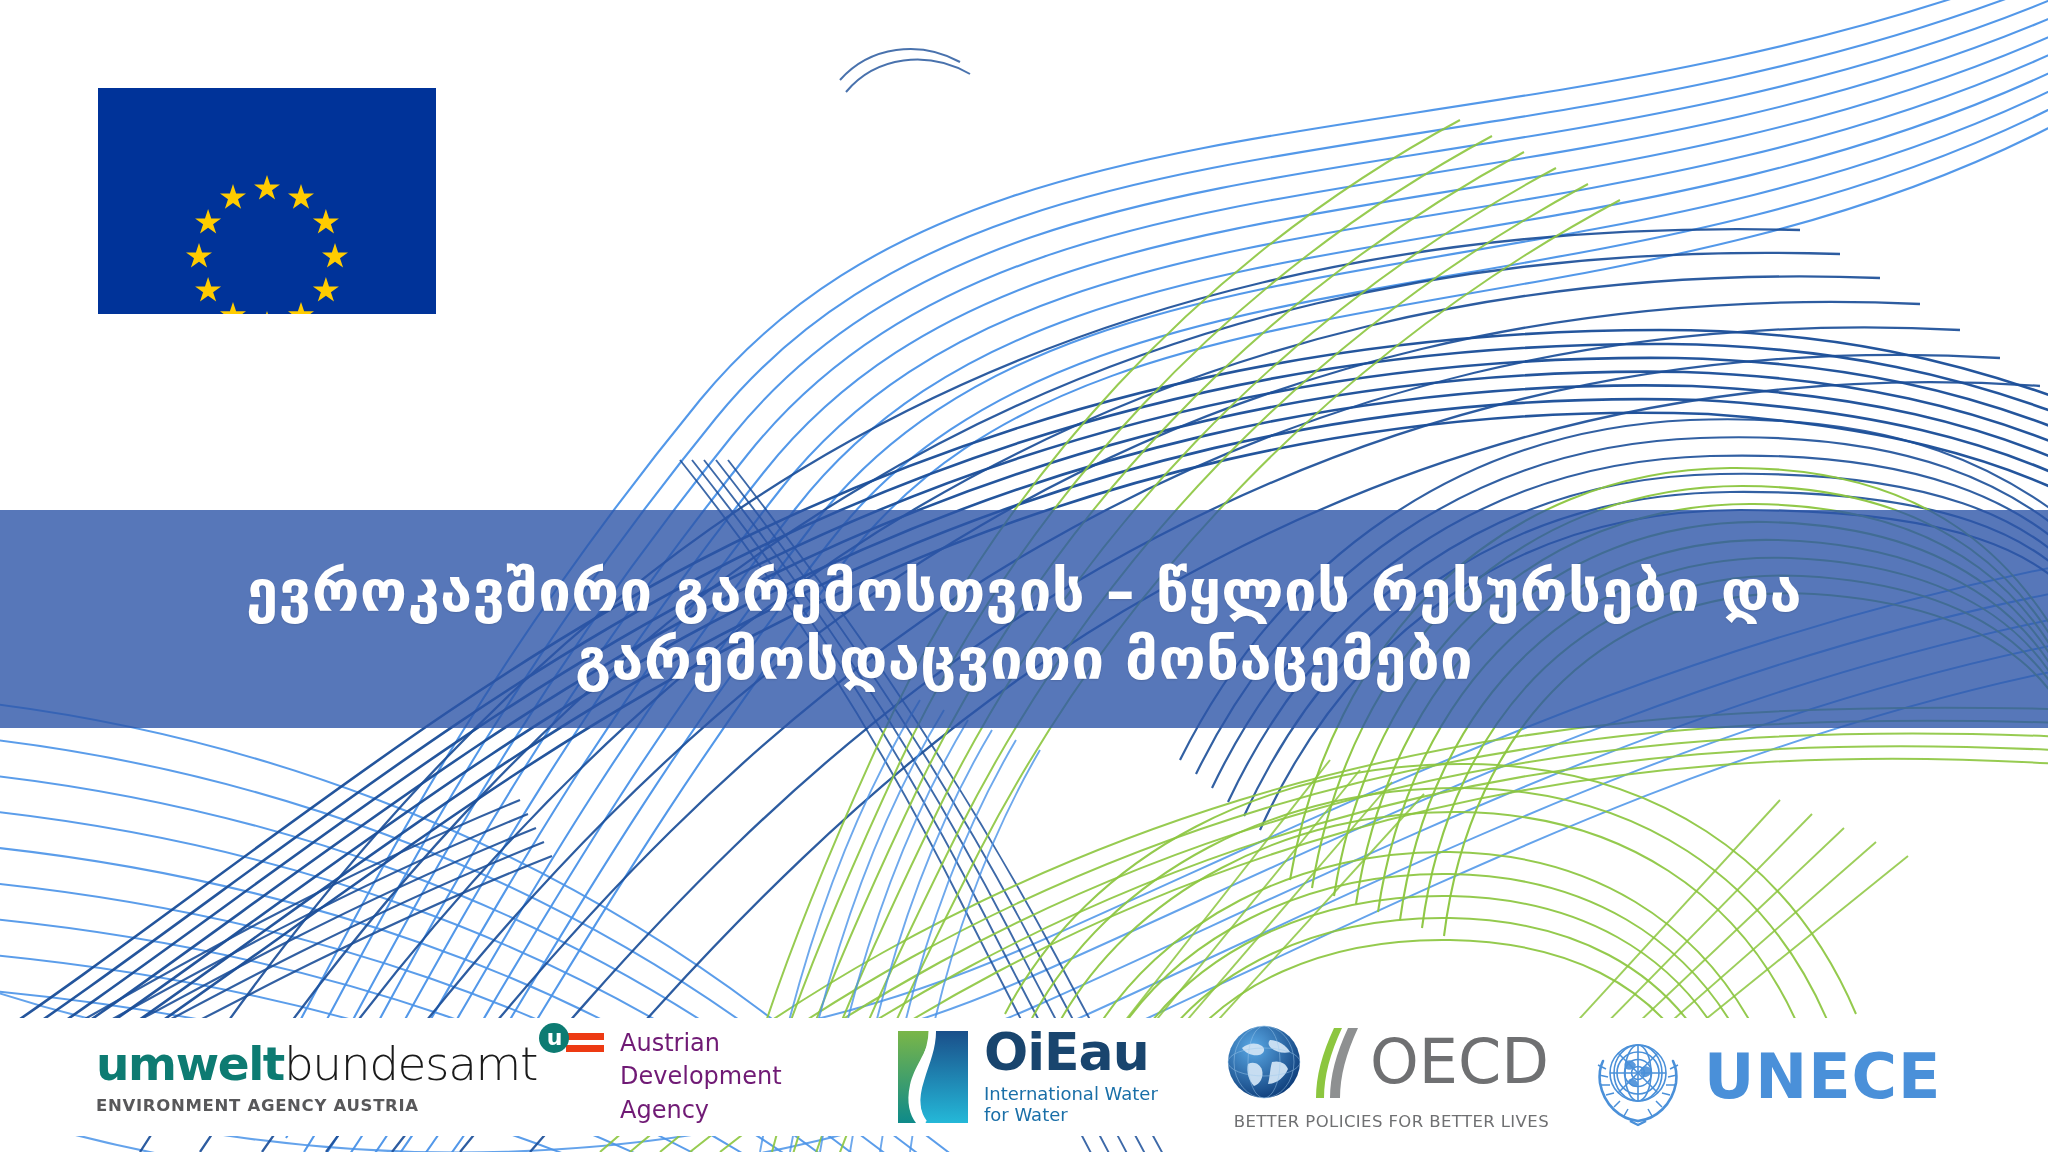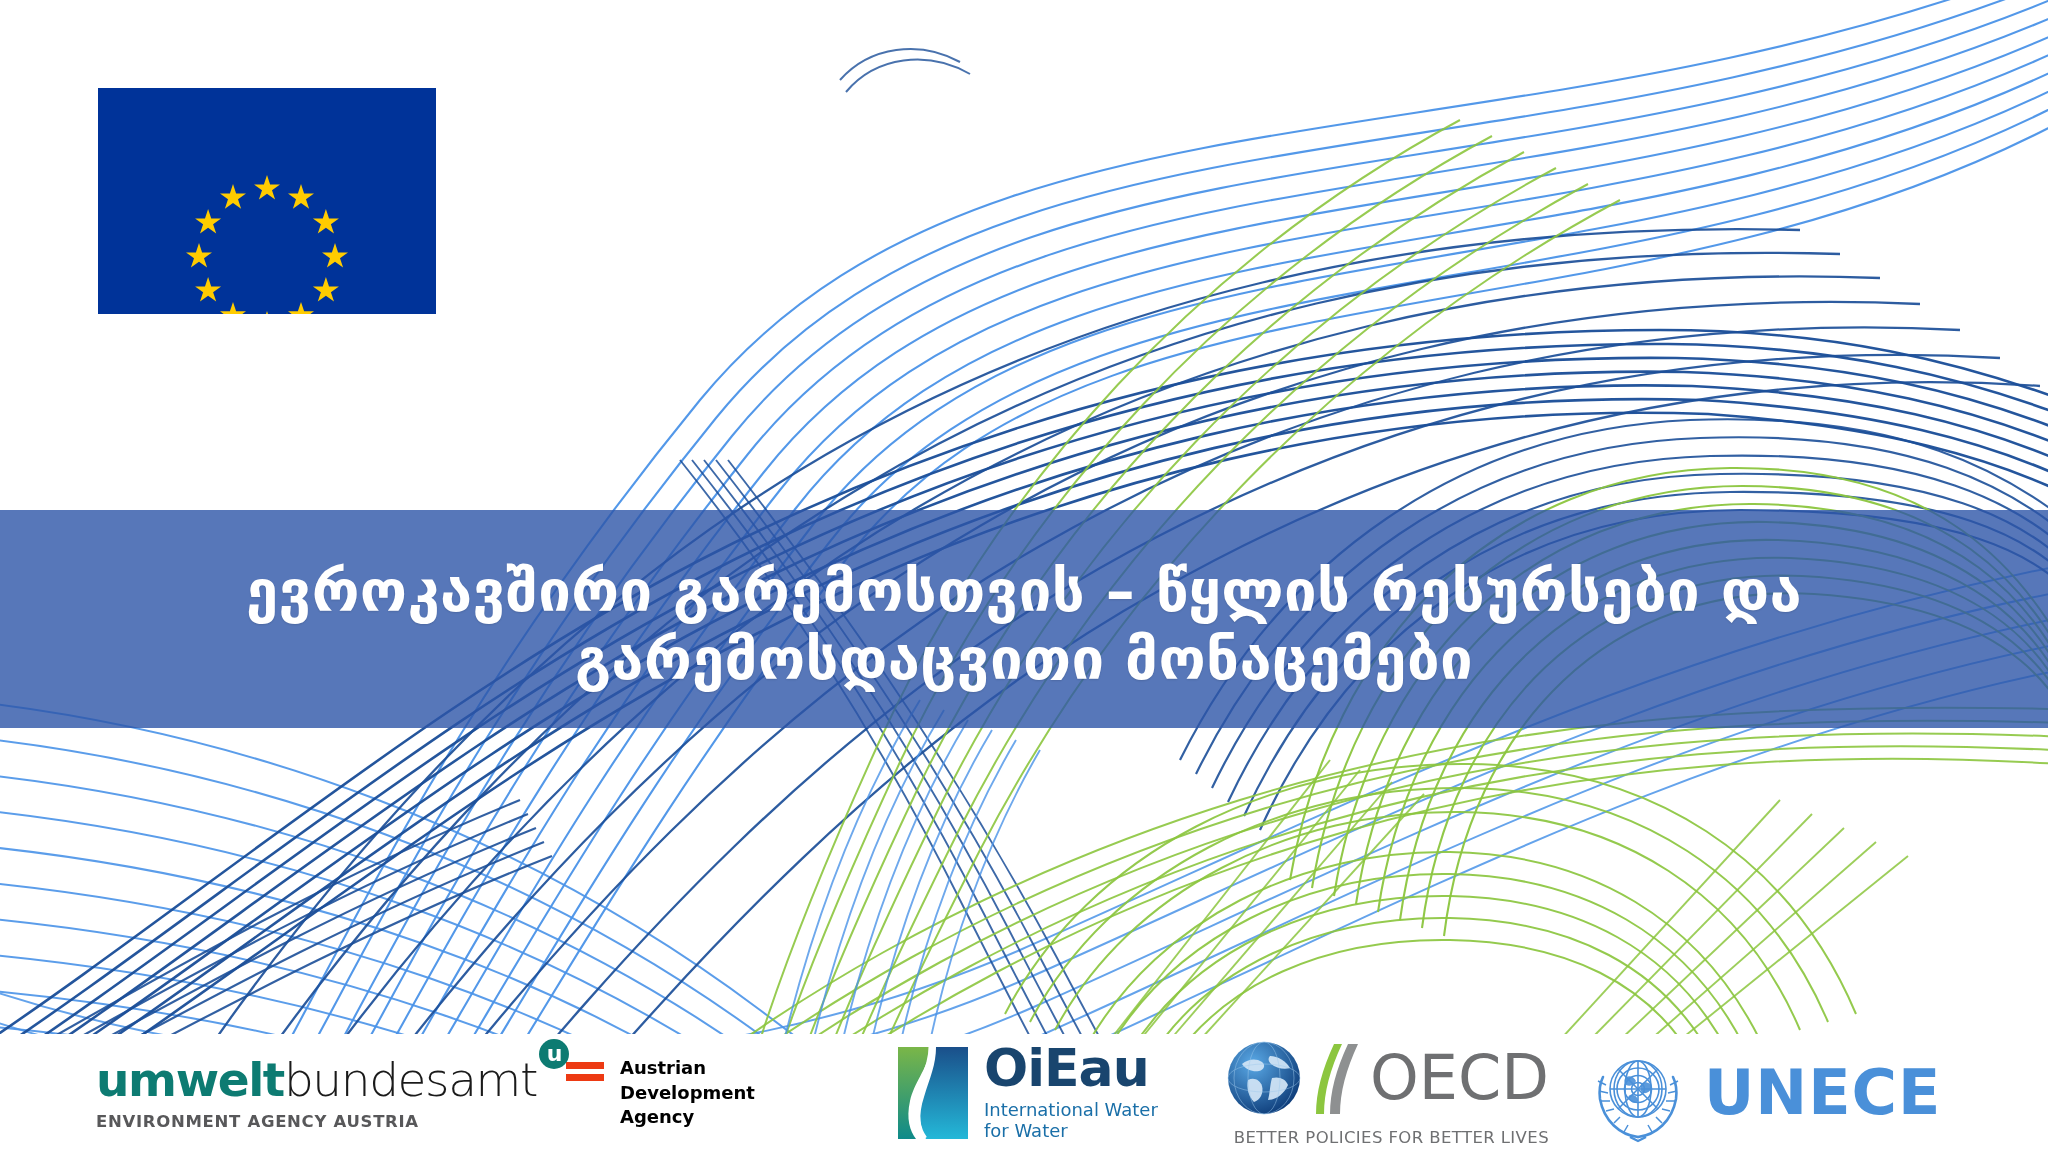--- a/index.html
+++ b/index.html
@@ -41,21 +41,21 @@
     position:absolute;left:0;top:545px;width:2048px;height:160px;
     z-index:6;display:flex;flex-direction:column;align-items:center;justify-content:center;
     color:#ffffff;
     font-size:58px;line-height:1.18;font-weight:700;letter-spacing:.4px;
     text-shadow:0 1px 2px rgba(0,0,0,.12);
   }
   .title-text .tl{display:block;white-space:nowrap;}
 
   
   .footer{
-    position:absolute;left:0;bottom:0;width:1984px;height:118px;
+    position:absolute;left:0;bottom:16px;width:1984px;height:118px;
     background:#ffffff;z-index:8;
     display:flex;align-items:center;
   }
   .footer-inner{display:flex;align-items:center;width:2048px;padding:0 96px;box-sizing:border-box;}
   .logo-slot{display:flex;align-items:center;justify-content:flex-start;}
   .slot-uba{width:470px;}
   .slot-ada{width:330px;}
   .slot-oieau{width:330px;align-items:center;}
   .slot-oecd{width:360px;}
   .slot-unece{width:auto;}
@@ -70,21 +70,21 @@
      width:30px;height:30px;line-height:30px;text-align:center;font-size:22px;
      position:relative;top:-18px;margin-left:2px;}
   .uba-sub{margin-top:11px;font-size:16.5px;font-weight:700;color:#58585a;letter-spacing:.7px;white-space:nowrap;}
 
   
   .ada{display:flex;align-items:flex-start;gap:16px;}
   .ada-flag{width:38px;flex:0 0 auto;margin-top:6px;}
   .ada-flag div{height:7px;}
   .ada-flag .r{background:#ed3a13;}
   .ada-flag .w{background:#ffffff;height:5px;}
-  .ada-txt{font-size:18px;line-height:1.38;color:#000000;font-weight:700;white-space:nowrap;}
+  .ada-txt{font-size:24px;line-height:1.38;color:#701a75;font-weight:400;white-space:nowrap;}
 
   
   .oieau{display:flex;align-items:center;gap:14px;}
   .oieau-mark{width:74px;height:100px;flex:0 0 auto;}
   .oieau-txt .big{font-size:52px;font-weight:700;color:#19456e;letter-spacing:-1px;line-height:.96;}
   .oieau-txt .small{font-size:18px;color:#1a6fa8;line-height:1.2;margin-top:5px;white-space:nowrap;}
 
   
   .oecd{display:flex;flex-direction:column;align-items:flex-end;}
   .oecd-row{display:flex;align-items:center;gap:6px;}

